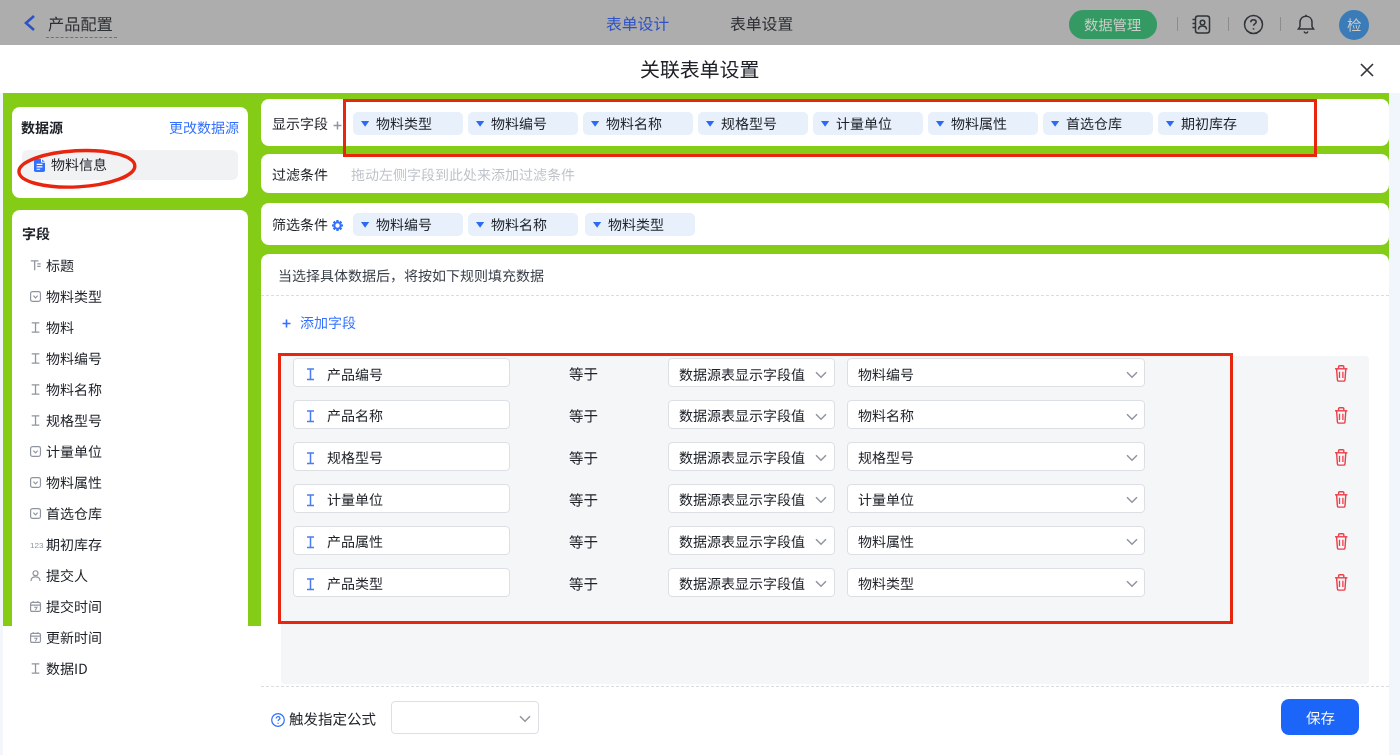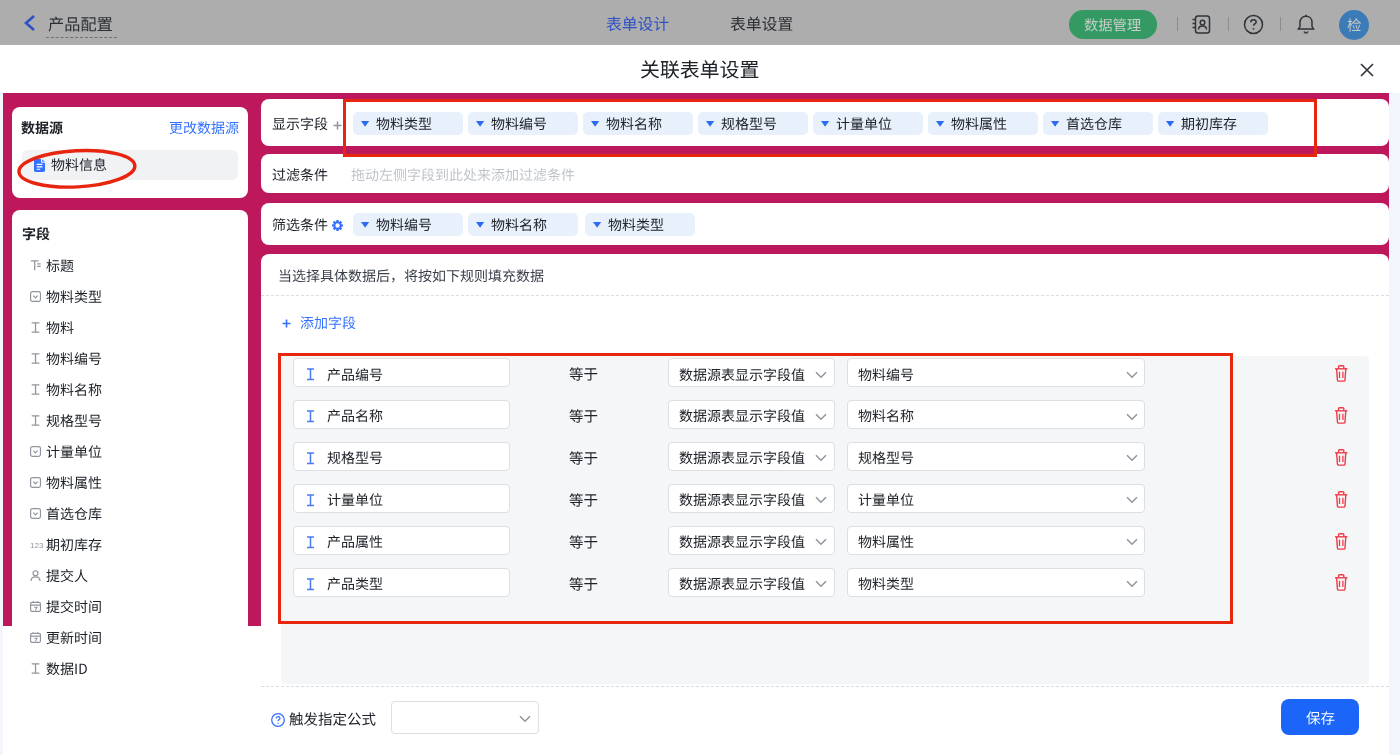--- a/index.html
+++ b/index.html
@@ -1,15 +1,15 @@
 <!DOCTYPE html>
 <html><head><meta charset="utf-8"><title>关联表单设置</title><style>
 *{margin:0;padding:0;box-sizing:border-box}
 html,body{width:1400px;height:755px;overflow:hidden;font-family:"Liberation Sans",sans-serif}
-#page{position:relative;width:1400px;height:626px;background:#be185d}
+#page{position:relative;width:1400px;height:626px;background:#84cc16}
 .a{position:absolute}
 .t{position:absolute;overflow:visible}
 .card{position:absolute;background:#fff;border-radius:8px}
 .row{position:absolute;background:#fff;border-radius:8px}
 .tag{position:absolute;width:110px;height:23.3px;background:#e8f0fc;border-radius:5px}
 .inp{position:absolute;background:#fff;border:1px solid #dcdfe3;border-radius:4px}
 .redbox{position:absolute;border:3px solid #e8250f}
 .dash{position:absolute;border-top:1px dashed #d9dce1;height:0}
 </style></head><body>
 <div id="page">

